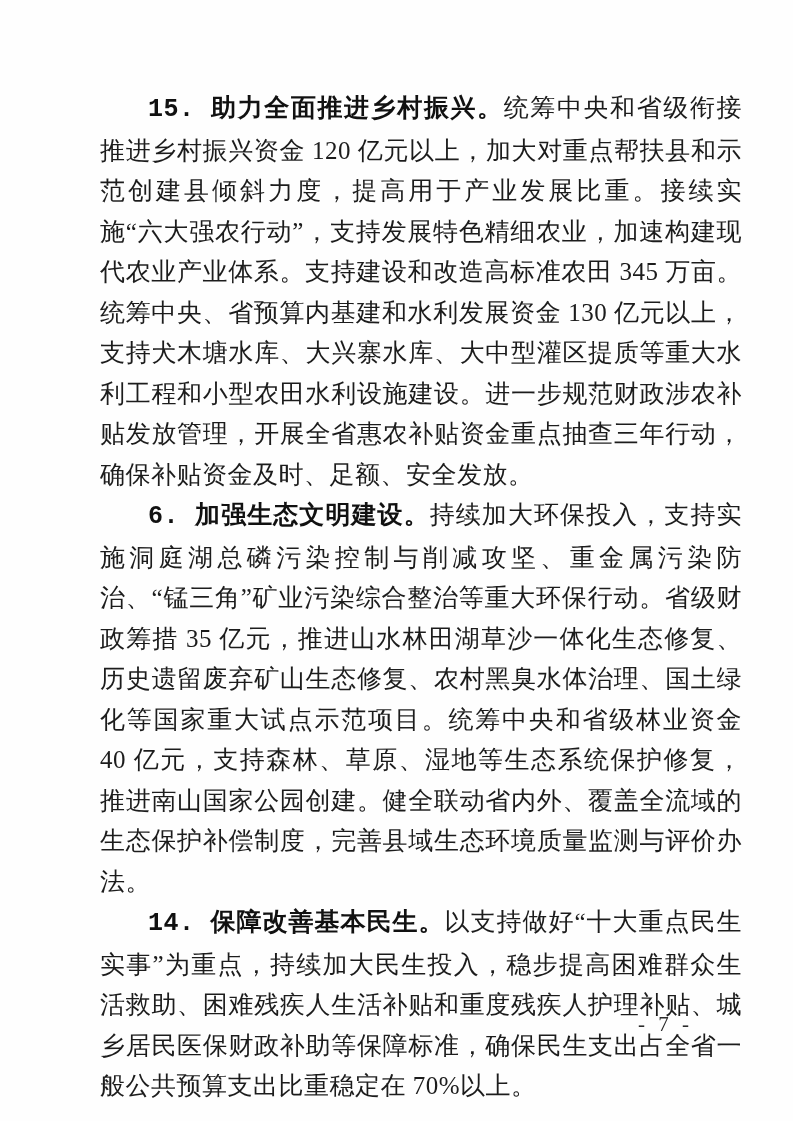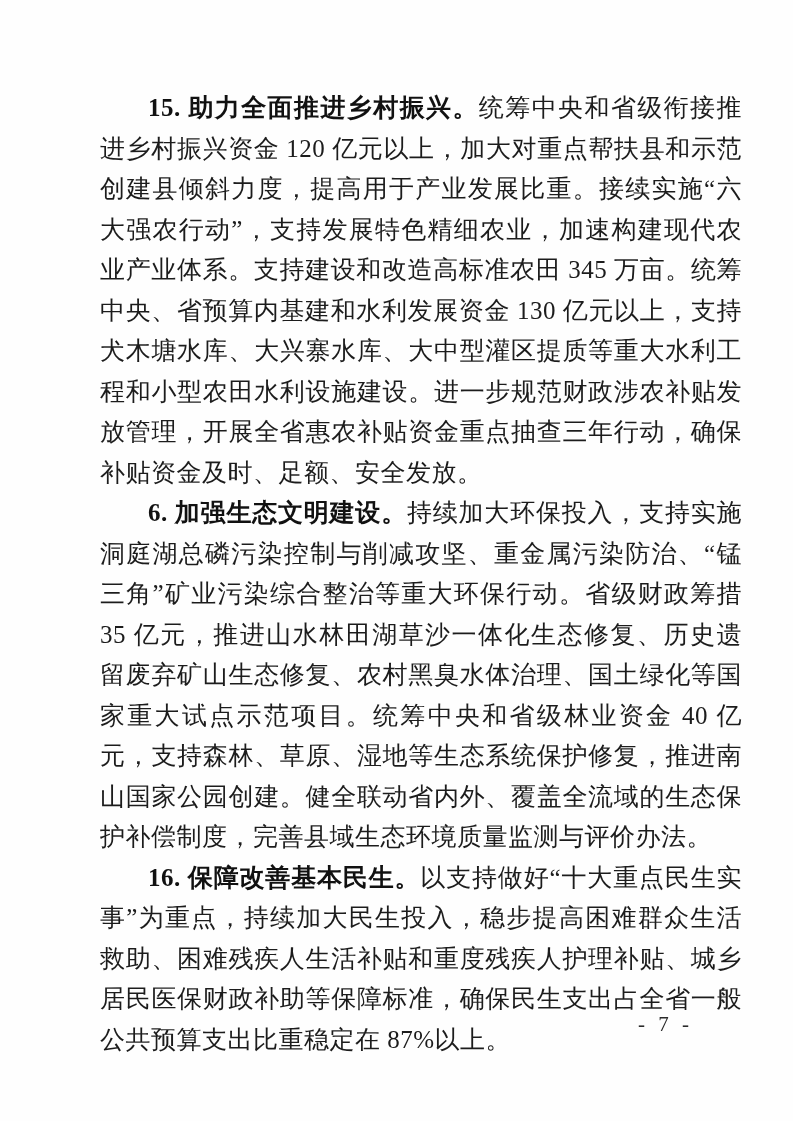--- a/index.html
+++ b/index.html
@@ -28,34 +28,35 @@
     line-height: 40.5px;
     text-align: justify;
     text-align-last: left;
     text-indent: 48px;
     letter-spacing: 0.5px;
     color: #1c1c1c;
   }
   .para-label {
     font-weight: bold;
     color: #111;
+    font-family: Liberation Mono, monospace;
   }
   .footer {
     position: absolute;
     top: 1012px;
     right: 100px;
     font-size: 21px;
     letter-spacing: 4px;
     color: #2a2a2a;
     font-family: "Liberation Serif", "DejaVu Serif", serif;
   }
 </style>
 </head>
 <body>
 
 <div class="page">
   <div class="content">
     <p class="para"><span class="para-label">15. 助力全面推进乡村振兴。</span><span>统筹中央和省级衔接推进乡村振兴资金 120 亿元以上，加大对重点帮扶县和示范创建县倾斜力度，提高用于产业发展比重。接续实施“六大强农行动”，支持发展特色精细农业，加速构建现代农业产业体系。支持建设和改造高标准农田 345 万亩。统筹中央、省预算内基建和水利发展资金 130 亿元以上，支持犬木塘水库、大兴寨水库、大中型灌区提质等重大水利工程和小型农田水利设施建设。进一步规范财政涉农补贴发放管理，开展全省惠农补贴资金重点抽查三年行动，确保补贴资金及时、足额、安全发放。</span></p>
     <p class="para"><span class="para-label">6. 加强生态文明建设。</span><span>持续加大环保投入，支持实施洞庭湖总磷污染控制与削减攻坚、重金属污染防治、“锰三角”矿业污染综合整治等重大环保行动。省级财政筹措 35 亿元，推进山水林田湖草沙一体化生态修复、历史遗留废弃矿山生态修复、农村黑臭水体治理、国土绿化等国家重大试点示范项目。统筹中央和省级林业资金 40 亿元，支持森林、草原、湿地等生态系统保护修复，推进南山国家公园创建。健全联动省内外、覆盖全流域的生态保护补偿制度，完善县域生态环境质量监测与评价办法。</span></p>
-    <p class="para"><span class="para-label">16. 保障改善基本民生。</span><span>以支持做好“十大重点民生实事”为重点，持续加大民生投入，稳步提高困难群众生活救助、困难残疾人生活补贴和重度残疾人护理补贴、城乡居民医保财政补助等保障标准，确保民生支出占全省一般公共预算支出比重稳定在 87%以上。</span></p>
+    <p class="para"><span class="para-label">14. 保障改善基本民生。</span><span>以支持做好“十大重点民生实事”为重点，持续加大民生投入，稳步提高困难群众生活救助、困难残疾人生活补贴和重度残疾人护理补贴、城乡居民医保财政补助等保障标准，确保民生支出占全省一般公共预算支出比重稳定在 70%以上。</span></p>
   </div>
   <div class="footer">- 7 -</div>
 </div>
 
 </body></html>

